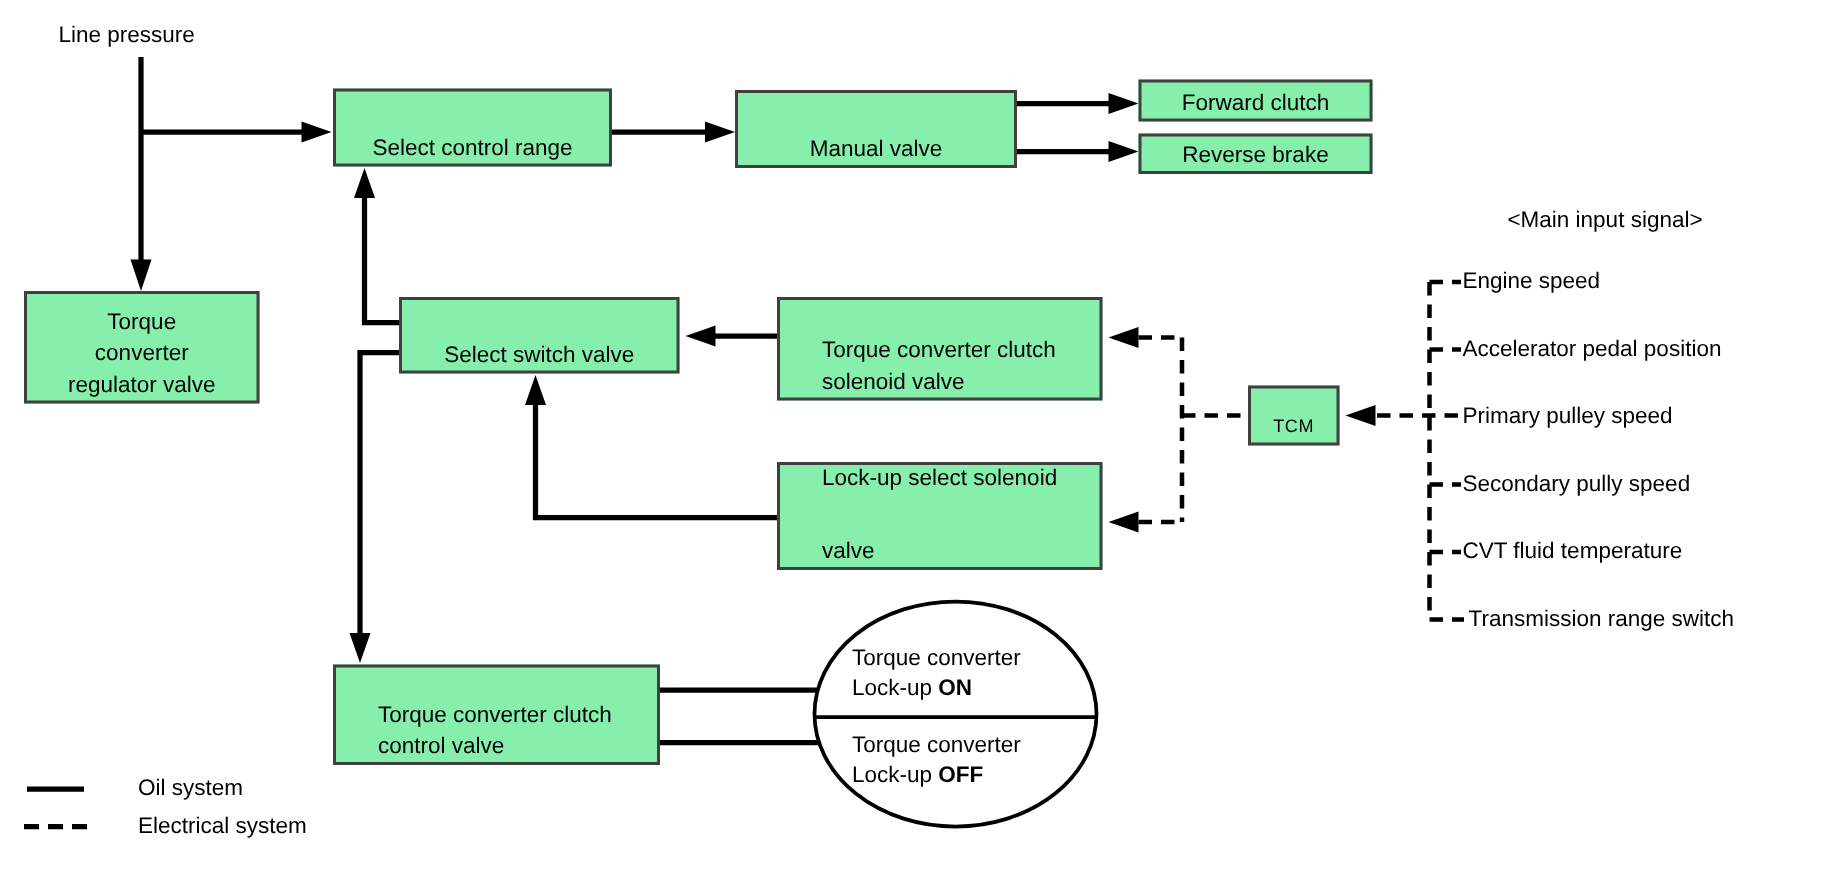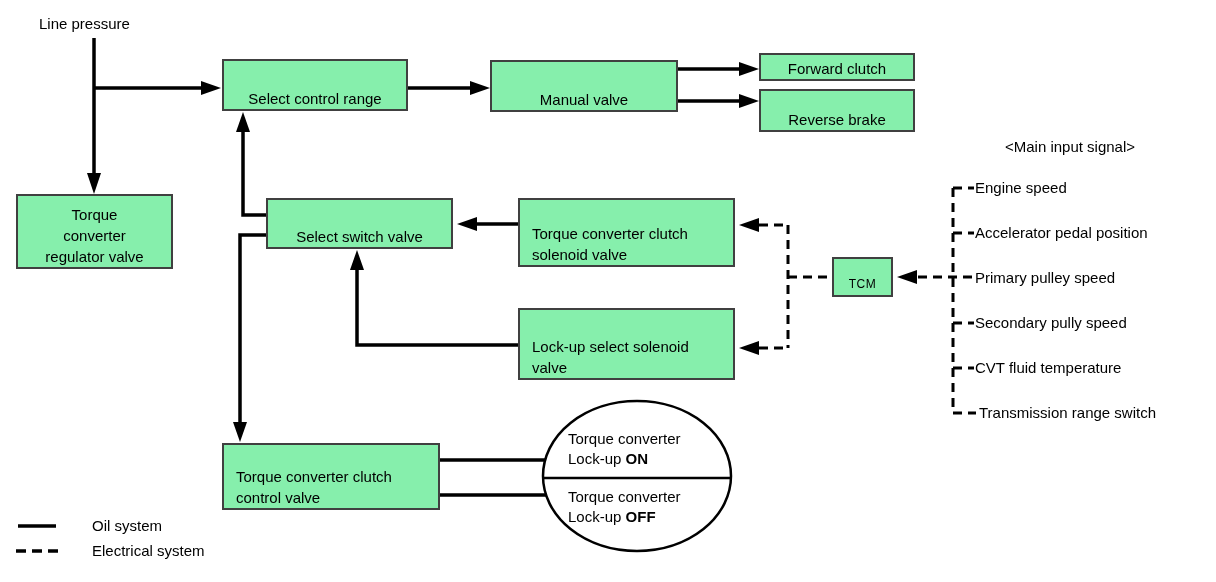--- a/index.html
+++ b/index.html
@@ -8,21 +8,21 @@
     font-family:"Liberation Sans", sans-serif;font-size:15px;color:#000;
     overflow:hidden;
   }
   .layer{position:absolute;left:0;top:0;}
   .box{
     position:absolute;border:2px solid #404040;background:#86efac;box-sizing:border-box;
     display:flex;flex-direction:column;justify-content:flex-end;line-height:21px;
     z-index:2;
   }
   .box.center{align-items:center;text-align:center;}
-  .box.left{align-items:flex-start;text-align:left;padding-left:12px;}
+  .box.left{align-items:flex-start;text-align:left;padding-left:28px;}
   .lbl{position:absolute;white-space:nowrap;z-index:3;line-height:20px;}
   .ellipse-text{position:absolute;z-index:3;line-height:20px;white-space:nowrap;}
   .bold{font-weight:bold;}
   .tcm-text{font-size:12px;letter-spacing:0.5px;}
   .legend-row{position:absolute;white-space:nowrap;z-index:3;margin-left:20px;}
 </style>
 </head>
 <body>
 
 <div class="canvas">
@@ -88,40 +88,40 @@
   </div>
 
   <div class="box center" style="left:490px;top:60px;width:188px;height:52px;">
     <span>Manual valve</span>
   </div>
 
   <div class="box center" style="left:759px;top:53px;width:156px;height:28px;">
     <span>Forward clutch</span>
   </div>
 
-  <div class="box center" style="left:759px;top:89px;width:156px;height:43px;">
+  <div class="box center" style="left:759px;top:89px;width:156px;height:27px;">
     <span>Reverse brake</span>
   </div>
 
   <div class="box center" style="left:16px;top:194px;width:157px;height:75px;">
     <span>Torque</span>
     <span>converter</span>
     <span>regulator valve</span>
   </div>
 
   <div class="box center" style="left:266px;top:198px;width:187px;height:51px;">
     <span>Select switch valve</span>
   </div>
 
   <div class="box left" style="left:518px;top:198px;width:217px;height:69px;">
     <span>Torque converter clutch</span>
     <span>solenoid valve</span>
   </div>
 
-  <div class="box left" style="left:518px;top:308px;width:217px;height:72px;">
+  <div class="box left" style="left:518px;top:308px;width:217px;height:72px;gap:28px;">
     <span>Lock-up select solenoid</span>
     <span>valve</span>
   </div>
 
   <div class="box left" style="left:222px;top:443px;width:218px;height:67px;">
     <span>Torque converter clutch</span>
     <span>control valve</span>
   </div>
 
   <div class="box center" style="left:832px;top:257px;width:61px;height:40px;">

